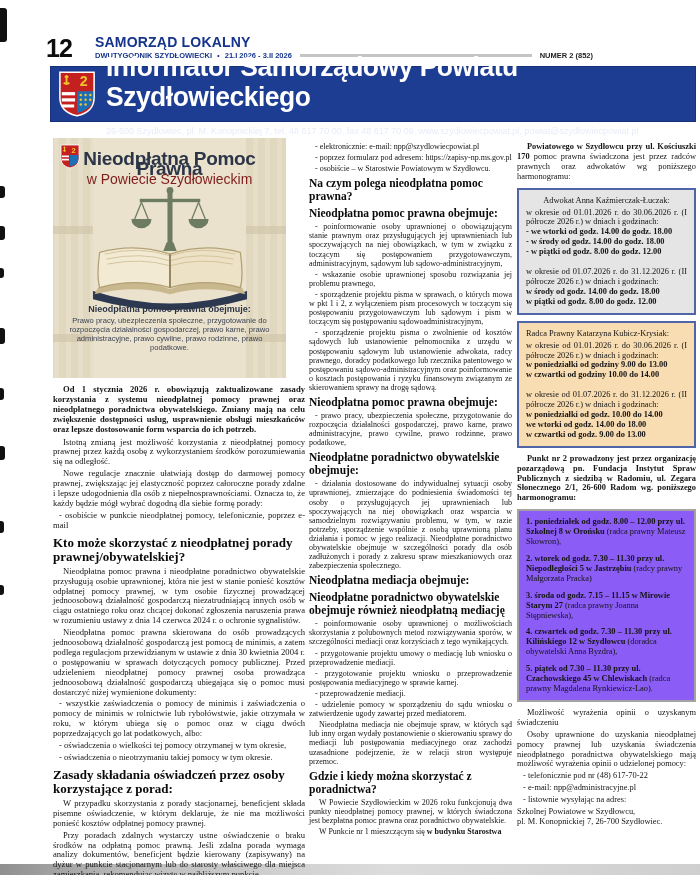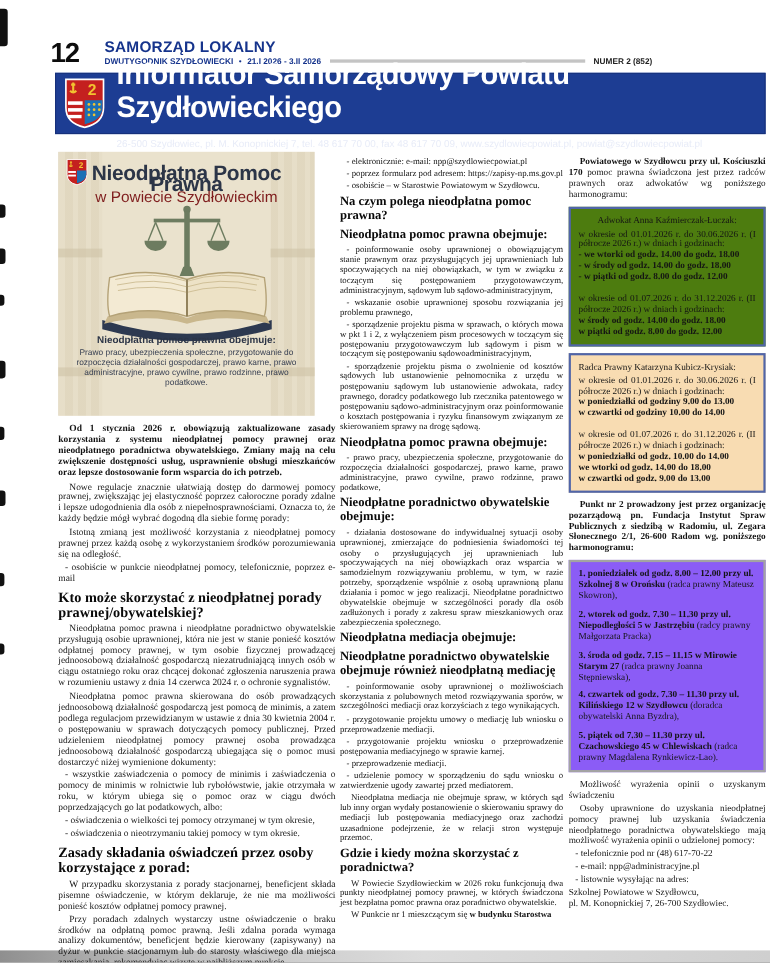--- a/index.html
+++ b/index.html
@@ -47,21 +47,21 @@
            font-size:19px;font-weight:bold;color:#2c3547;letter-spacing:-.3px;}
   .f-sub{position:relative;font-family:"Liberation Sans","DejaVu Sans",sans-serif;font-size:14px;color:#7f1d1d;margin-top:1px;}
   .f-art{position:relative;height:118px;}
   .f-scales{position:absolute;left:50%;transform:translateX(-50%);top:0;}
   .f-book{position:absolute;left:50%;transform:translateX(-50%);top:54px;}
   .f-cap-t{position:relative;font-family:"Liberation Sans","DejaVu Sans",sans-serif;font-size:9px;font-weight:bold;color:#2c3547;margin-top:2px;}
   .f-cap-b{position:relative;font-family:"Liberation Sans","DejaVu Sans",sans-serif;font-size:7.6px;line-height:9px;color:#3a4254;
            width:206px;margin:1px auto 0 auto;}
   
   .sched{margin:6px 0;padding:6px 7px;text-align:justify;}
-  .box1{background:#4d7c0f;border:2px solid #5065a8;}
+  .box1{background:#e5e5e5;border:2px solid #5065a8;}
   .box2{background:#f8dcb2;border:2px solid #5065a8;}
   .box3{background:#8b5cf6;border:2px solid #a3a3a3;}
   .sched .t{text-align:center;margin-bottom:2px;}
   .sched .t2{text-align:left;margin-bottom:2px;}
   .sched .per{margin:0;}
   .sched .per2{margin-top:10px;}
   .sched .bl{font-weight:bold;margin:0;text-align:left;}
   .box3 .item{margin:0 0 7px 0;text-align:left;}
   .box3 .item:last-child{margin-bottom:0;}
   .dash{margin:0 0 2px 0;padding-left:6px;text-align:left;}
@@ -165,22 +165,22 @@
           <path d="M100 20 Q64 8 22 18 M100 26 Q66 15 24 24 M100 32 Q66 22 25 30" stroke="#cdbd93" fill="none" stroke-width="1"></path>
           <path d="M100 20 Q136 8 178 18 M100 26 Q134 15 176 24 M100 32 Q134 22 175 30" stroke="#cdbd93" fill="none" stroke-width="1"></path>
           <line x1="100" y1="18" x2="100" y2="58" stroke="#8f7f59" stroke-width="2"></line>
         </svg>
       </div>
       <div class="f-cap-t">Nieodpłatna pomoc prawna obejmuje:</div>
       <div class="f-cap-b">Prawo pracy, ubezpieczenia społeczne, przygotowanie do rozpoczęcia działalności gospodarczej, prawo karne, prawo administracyjne, prawo cywilne, prawo rodzinne, prawo podatkowe.</div>
     </div>
 
     <p class="lead">Od 1 stycznia 2026 r. obowiązują zaktualizowane zasady korzystania z systemu nieodpłatnej pomocy prawnej oraz nieodpłatnego poradnictwa obywatelskiego. Zmiany mają na celu zwiększenie dostępności usług, usprawnienie obsługi mieszkańców oraz lepsze dostosowanie form wsparcia do ich potrzeb.</p>
+    <p class="p">Istotną zmianą jest możliwość korzystania z nieodpłatnej pomocy prawnej przez każdą osobę z wykorzystaniem środków porozumiewania się na odległość.</p>
     <p class="p">Nowe regulacje znacznie ułatwiają dostęp do darmowej pomocy prawnej, zwiększając jej elastyczność poprzez całoroczne porady zdalne i lepsze udogodnienia dla osób z niepełnosprawnościami. Oznacza to, że każdy będzie mógł wybrać dogodną dla siebie formę porady:</p>
-    <p class="p">Istotną zmianą jest możliwość korzystania z nieodpłatnej pomocy prawnej przez każdą osobę z wykorzystaniem środków porozumiewania się na odległość.</p>
     <p class="p-b">- osobiście w punkcie nieodpłatnej pomocy, telefonicznie, poprzez e-mail</p>
     <h3>Kto może skorzystać z nieodpłatnej porady prawnej/obywatelskiej?</h3>
     <p class="p">Nieodpłatna pomoc prawna i nieodpłatne poradnictwo obywatelskie przysługują osobie uprawnionej, która nie jest w stanie ponieść kosztów odpłatnej pomocy prawnej, w tym osobie fizycznej prowadzącej jednoosobową działalność gospodarczą niezatrudniającą innych osób w ciągu ostatniego roku oraz chcącej dokonać zgłoszenia naruszenia prawa w rozumieniu ustawy z dnia 14 czerwca 2024 r. o ochronie sygnalistów.</p>
     <p class="p">Nieodpłatna pomoc prawna skierowana do osób prowadzących jednoosobową działalność gospodarczą jest pomocą de minimis, a zatem podlega regulacjom przewidzianym w ustawie z dnia 30 kwietnia 2004 r. o postępowaniu w sprawach dotyczących pomocy publicznej. Przed udzieleniem nieodpłatnej pomocy prawnej osoba prowadząca jednoosobową działalność gospodarczą ubiegająca się o pomoc musi dostarczyć niżej wymienione dokumenty:</p>
     <p class="p-b">- wszystkie zaświadczenia o pomocy de minimis i zaświadczenia o pomocy de minimis w rolnictwie lub rybołówstwie, jakie otrzymała w roku, w którym ubiega się o pomoc oraz w ciągu dwóch poprzedzających go lat podatkowych, albo:</p>
     <p class="p-b">- oświadczenia o wielkości tej pomocy otrzymanej w tym okresie,</p>
     <p class="p-b">- oświadczenia o nieotrzymaniu takiej pomocy w tym okresie.</p>
     <h3>Zasady składania oświadczeń przez osoby korzystające  z porad:</h3>
     <p class="p">W przypadku skorzystania z porady stacjonarnej, beneficjent składa pisemne oświadczenie, w którym deklaruje, że nie ma możliwości ponieść kosztów odpłatnej pomocy prawnej.</p>
     <p class="p">Przy poradach zdalnych wystarczy ustne oświadczenie o braku środków na odpłatną pomoc prawną. Jeśli zdalna porada wymaga analizy dokumentów, beneficjent będzie kierowany (zapisywany) na dyżur w punkcie stacjonarnym lub do starosty właściwego dla miejsca zamieszkania, rekomendując wizytę w najbliższym punkcie.</p>

